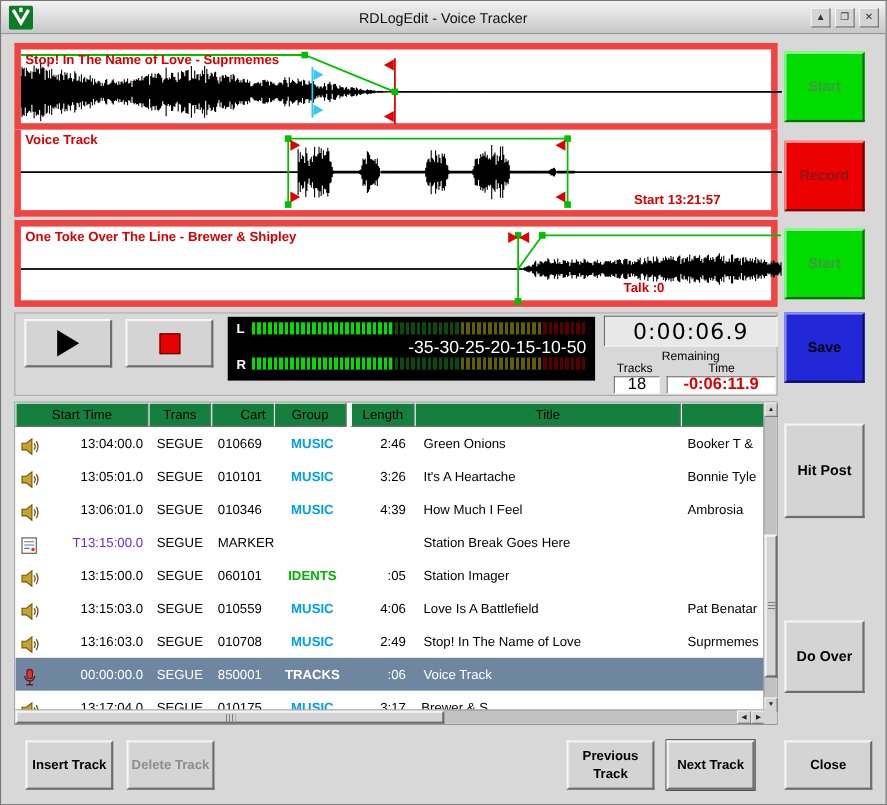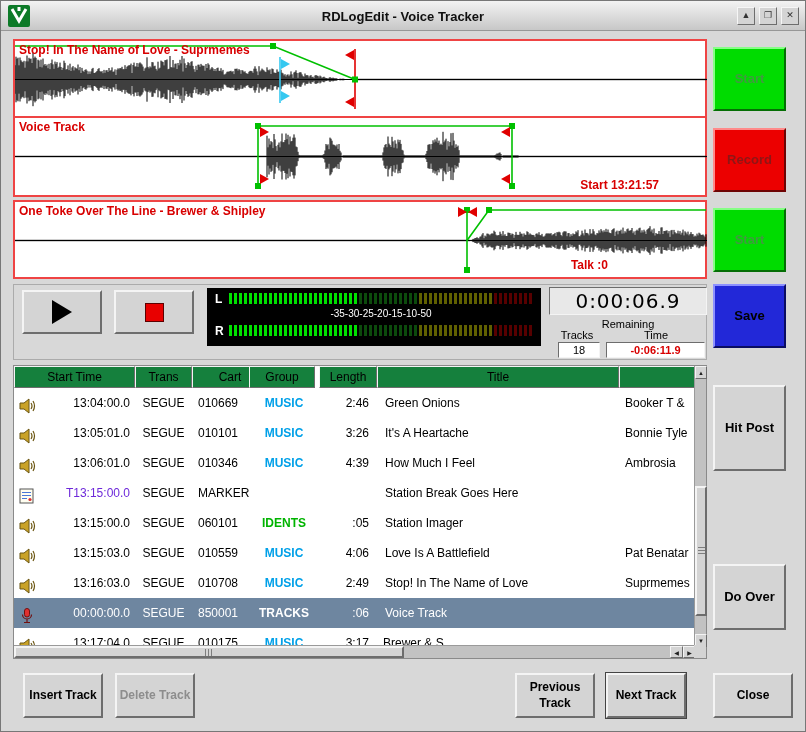--- a/index.html
+++ b/index.html
@@ -1,53 +1,53 @@
 <!DOCTYPE html>
 <html><head>
 <meta charset="utf-8">
 <style>
 *{box-sizing:border-box;margin:0;padding:0}
 body{background:#666;font-family:"Liberation Sans",sans-serif}
 #win{position:relative;width:806px;height:732px;background:#d8d8d8;border:1px solid #777;overflow:hidden}
 
 #titlebar{position:absolute;left:0;top:0;right:0;height:30px;background:linear-gradient(#f3f3f3,#c7c7c7);border-bottom:1px solid #979797}
-#title{position:absolute;left:0;right:0;top:8px;text-align:center;font-size:13px;font-weight:bold;color:#101010}
+#title{position:absolute;left:0;right:0;top:8px;text-align:center;font-size:13px;font-weight:normal;color:#101010}
 #appicon{position:absolute;left:7px;top:4px;width:22px;height:22px}
 .wbtn{position:absolute;top:6px;width:18px;height:18px;background:#d4d4d4;border:1px solid;border-color:#f6f6f6 #6d6d6d #6d6d6d #f6f6f6;text-align:center;font-size:9px;line-height:15px;color:#333;cursor:default}
 #wb-shade{right:50px}#wb-max{right:28px}#wb-close{right:6px}
 
 .raised{background:#d4d4d4;border:2px solid;border-color:#f4f4f4 #6d6d6d #6d6d6d #f4f4f4}
 
 #tracks{position:absolute;left:12px;top:38px;width:694px}
-.track{position:relative;width:694px;height:79px;background:#fff;border:2px solid #ef4444}
+.track{position:relative;width:694px;height:79px;background:#fff;border:6px solid #ef4444}
 #track2{border-top:none}
 #track3{margin-top:3px}
 .wavesvg{position:absolute;left:0;top:0;width:692px;height:77px}
 .ttitle{position:absolute;left:4px;top:2px;font-size:12px;font-weight:bold;color:#d80000;white-space:nowrap;z-index:2}
 .wavelabel{position:absolute;font-size:12px;font-weight:bold;color:#d80000;z-index:2}
 #lbl-start{right:46px;bottom:3px}
 #lbl-talk{right:97px;bottom:5px}
 
 #transport{position:absolute;left:12px;top:283px;width:694px;height:76px;background:#d8d8d8;border:1px solid #ababab}
 #playbtn{position:absolute;left:8px;top:5px;width:80px;height:44px;display:flex;align-items:center;justify-content:center}
 #stopbtn{position:absolute;left:100px;top:5px;width:80px;height:44px;display:flex;align-items:center;justify-content:center}
 .playtri{width:0;height:0;border-left:20px solid #000;border-top:12px solid transparent;border-bottom:12px solid transparent}
 .stopsq{width:19px;height:19px;background:#e80000;border:1px solid #5d0000}
 #meter{position:absolute;left:193px;top:3px;width:334px;height:58px;background:#000}
 .mlabel{position:absolute;left:8px;width:14px;color:#fff;font-size:12px;font-weight:bold}
 #mlabelL{top:4px}#mlabelR{top:36px}
 .mbar{position:absolute;left:22px;width:304px;height:11px;background:linear-gradient(90deg,#00e000 0,#00e000 42%,#0c4a0c 42%,#0c4a0c 62%,#606000 62%,#606000 87%,#570000 87%,#570000 100%)}
 .mbar::after{content:"";position:absolute;left:0;top:0;right:0;bottom:0;background:repeating-linear-gradient(90deg,transparent 0 3px,#000 3px 5px)}
 #mbarL{top:5px}#mbarR{top:37px}
-#mscale{position:absolute;left:22px;top:20px;width:304px;display:flex;justify-content:center;color:#fff;font-size:10px}
+#mscale{position:absolute;left:22px;top:20px;width:304px;display:flex;justify-content:flex-end;color:#fff;font-size:16px}
 #timedisp{position:absolute;left:535px;top:2px;width:158px;height:28px;background:#e8e8e8;border:1px solid;border-color:#6d6d6d #f4f4f4 #f4f4f4 #6d6d6d;text-align:center;font-size:20px;line-height:26px;color:#000;letter-spacing:1px;font-family:"DejaVu Sans",sans-serif}
 #remlabel{position:absolute;left:535px;top:33px;width:158px;text-align:center;font-size:11px;color:#000}
 #trackslabel{position:absolute;left:540px;top:44px;width:46px;text-align:center;font-size:11px}
 #timelabel{position:absolute;left:594px;top:44px;width:96px;text-align:center;font-size:11px}
-.valbox{position:absolute;top:57px;height:16px;background:#fff;border:1px solid;border-color:#6d6d6d #f4f4f4 #f4f4f4 #6d6d6d;text-align:center;font-size:11px;line-height:14px}
+.valbox{position:absolute;top:57px;height:16px;background:#fff;border:1px solid;border-color:#6d6d6d #f4f4f4 #f4f4f4 #6d6d6d;text-align:center;font-size:15px;line-height:14px}
 #tracksrem{left:544px;width:42px;color:#000}
 #timerem{left:592px;width:99px;color:#d80000;font-weight:bold}
 
 .cbtn{position:absolute;left:712px;width:73px;font-size:13px;font-weight:bold;display:flex;align-items:center;justify-content:center;text-align:center;cursor:default;line-height:1.3}
 .startbtn{background:#00dc00;border:2px solid;border-color:#86ff86 #056e05 #056e05 #86ff86;color:#3f9b3f}
 #btn-start-top{top:46px;height:64px}
 #btn-record{top:127px;height:64px;background:#ec0000;border:2px solid;border-color:#ff8a8a #6e0404 #6e0404 #ff8a8a;color:#8d1616}
 #btn-start-bottom{top:207px;height:64px}
 #btn-save{top:283px;height:64px;background:#2228d8;border:2px solid;border-color:#8d91ff #0a0d62 #0a0d62 #8d91ff;color:#000}
 #btn-hitpost{top:384px;height:86px;color:#000}

